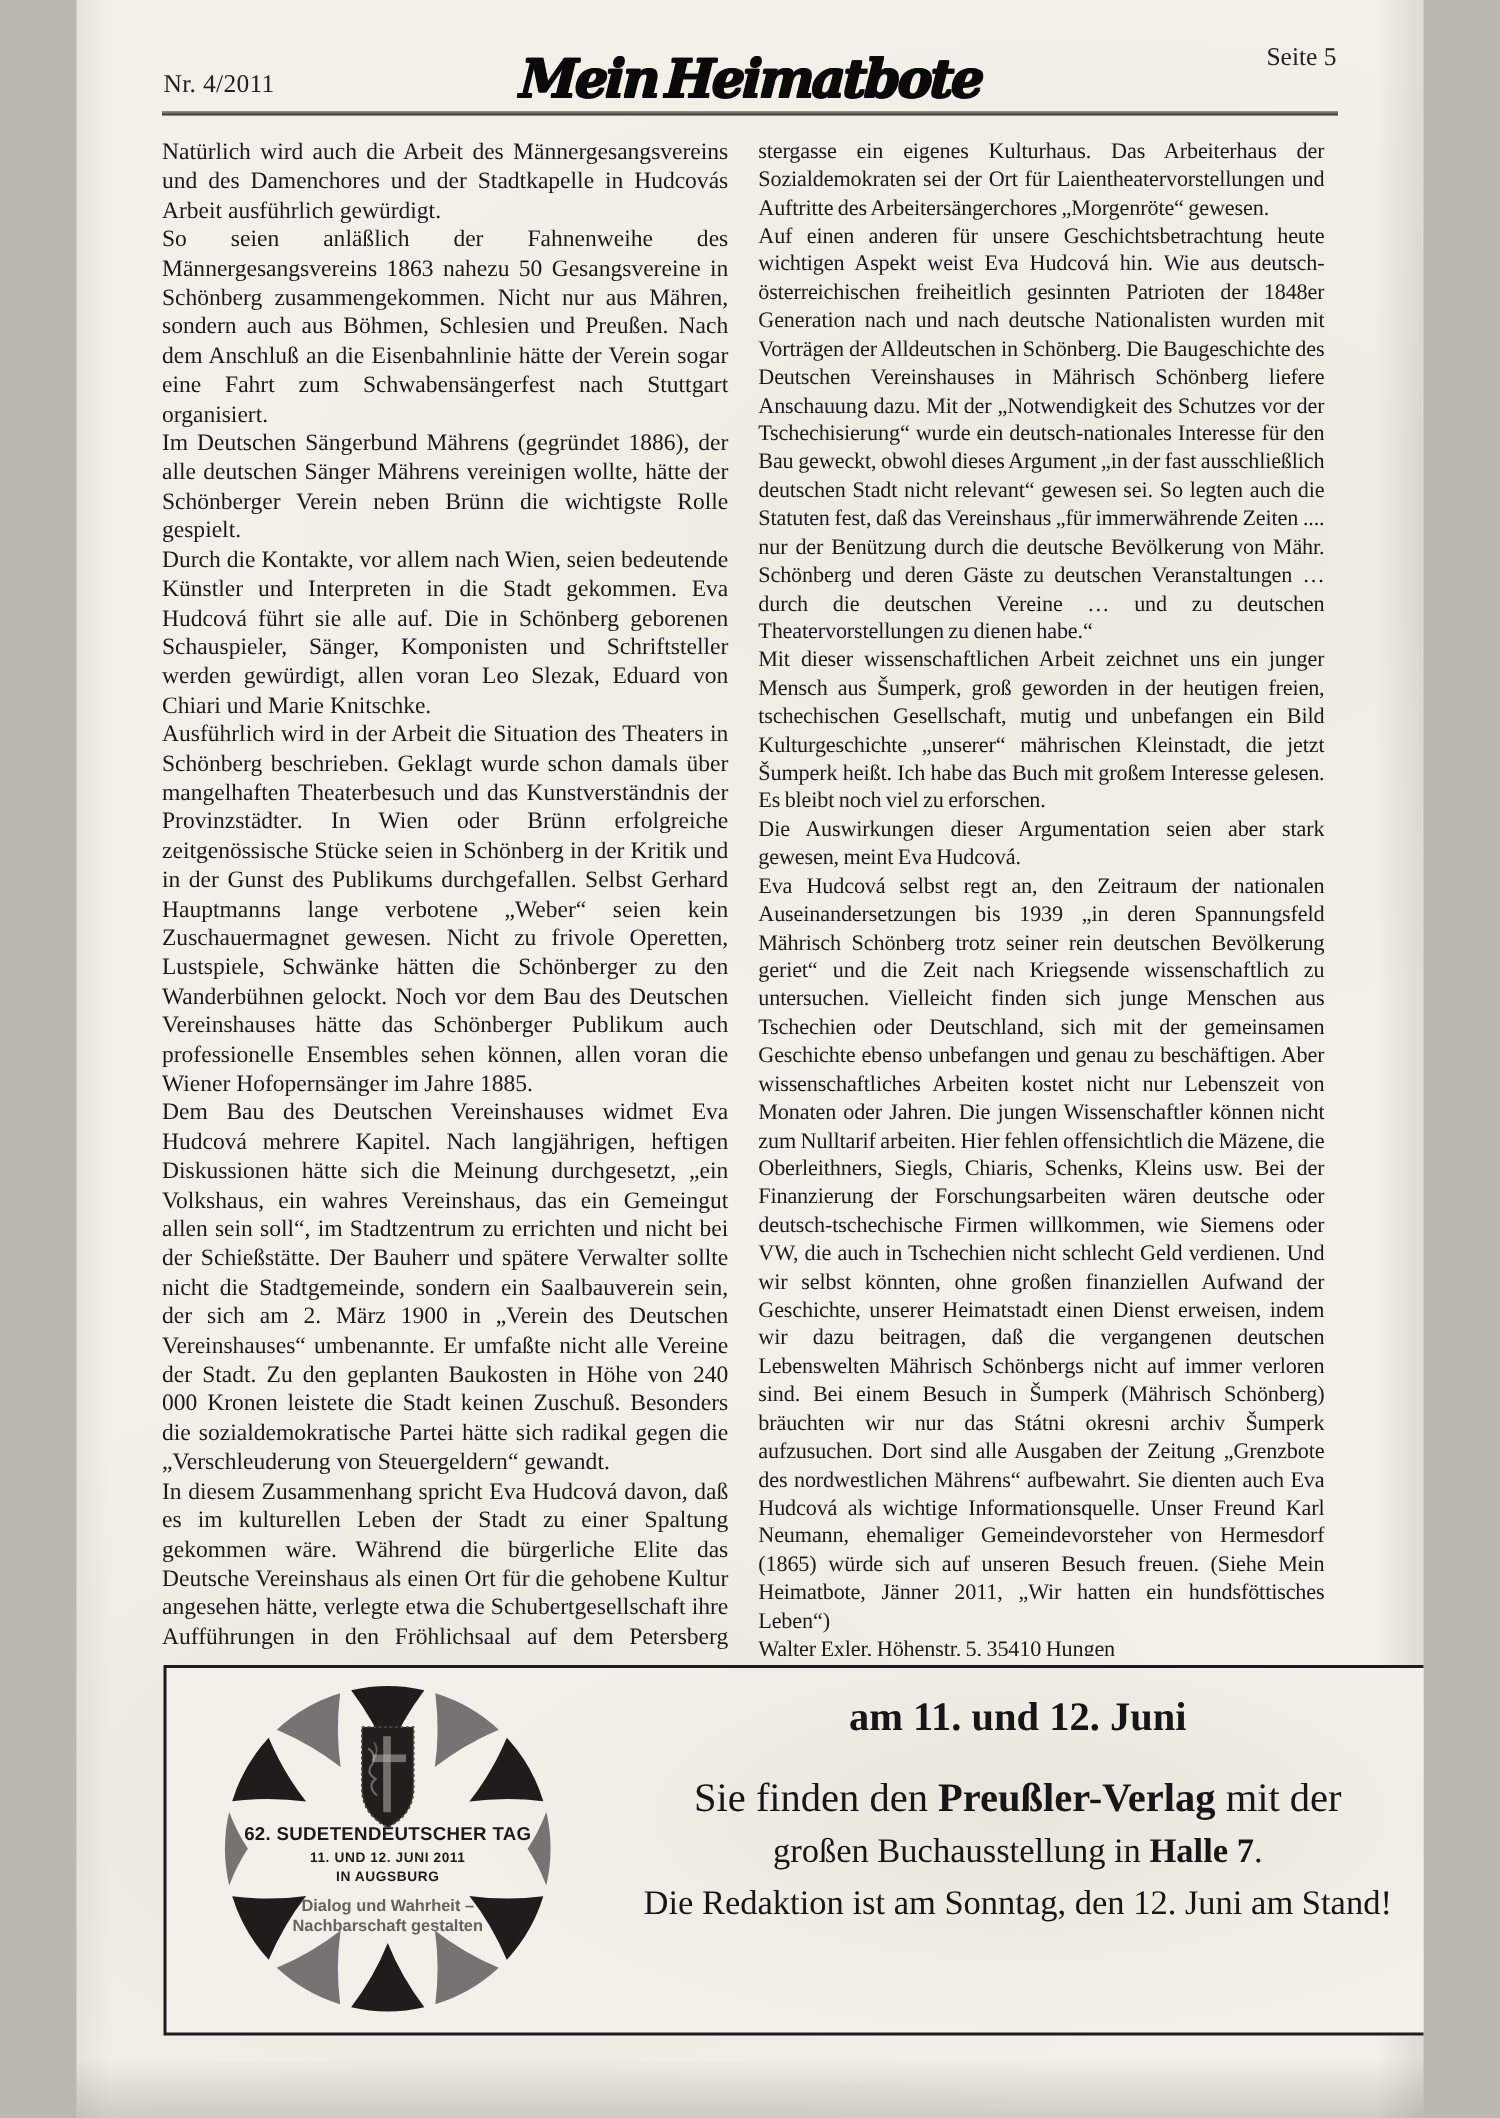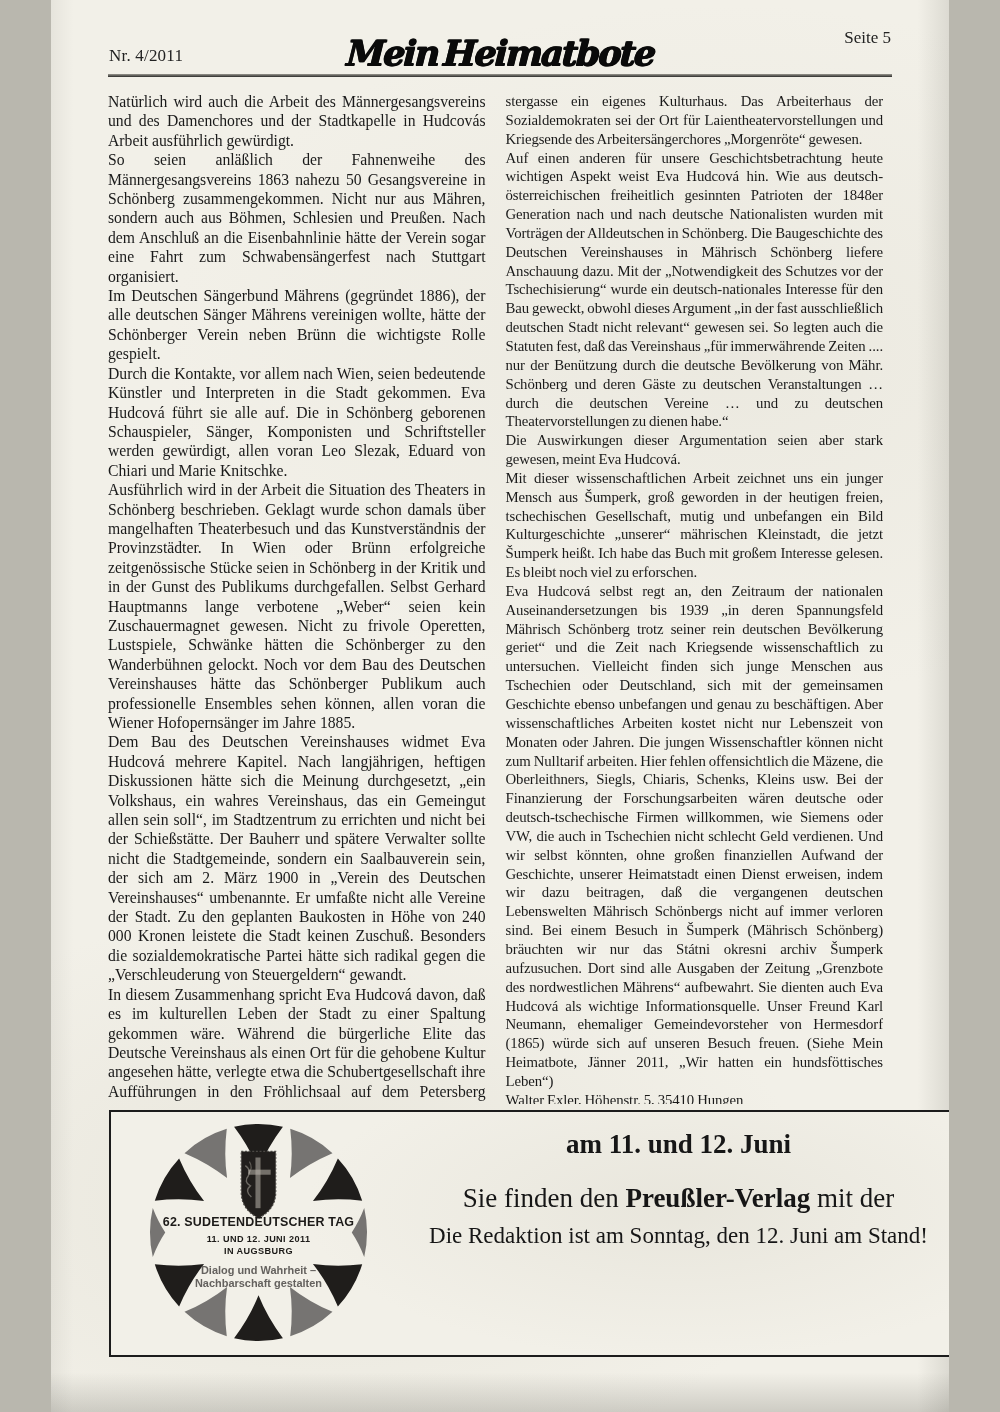--- a/index.html
+++ b/index.html
@@ -92,24 +92,24 @@
       <p>Natürlich wird auch die Arbeit des Männergesangsvereins und des Damenchores und der Stadtkapelle in Hudcovás Arbeit ausführlich gewürdigt.</p>
       <p>So seien anläßlich der Fahnenweihe des Männergesangsvereins 1863 nahezu 50 Gesangsvereine in Schönberg zusammengekommen. Nicht nur aus Mähren, sondern auch aus Böhmen, Schlesien und Preußen. Nach dem Anschluß an die Eisenbahnlinie hätte der Verein sogar eine Fahrt zum Schwabensängerfest nach Stuttgart organisiert.</p>
       <p>Im Deutschen Sängerbund Mährens (gegründet 1886), der alle deutschen Sänger Mährens vereinigen wollte, hätte der Schönberger Verein neben Brünn die wichtigste Rolle gespielt.</p>
       <p>Durch die Kontakte, vor allem nach Wien, seien bedeutende Künstler und Interpreten in die Stadt gekommen. Eva Hudcová führt sie alle auf. Die in Schönberg geborenen Schauspieler, Sänger, Komponisten und Schriftsteller werden gewürdigt, allen voran Leo Slezak, Eduard von Chiari und Marie Knitschke.</p>
       <p>Ausführlich wird in der Arbeit die Situation des Theaters in Schönberg beschrieben. Geklagt wurde schon damals über mangelhaften Theaterbesuch und das Kunstverständnis der Provinzstädter. In Wien oder Brünn erfolgreiche zeitgenössische Stücke seien in Schönberg in der Kritik und in der Gunst des Publikums durchgefallen. Selbst Gerhard Hauptmanns lange verbotene „Weber“ seien kein Zuschauermagnet gewesen. Nicht zu frivole Operetten, Lustspiele, Schwänke hätten die Schönberger zu den Wanderbühnen gelockt. Noch vor dem Bau des Deutschen Vereinshauses hätte das Schönberger Publikum auch professionelle Ensembles sehen können, allen voran die Wiener Hofopernsänger im Jahre 1885.</p>
       <p>Dem Bau des Deutschen Vereinshauses widmet Eva Hudcová mehrere Kapitel. Nach langjährigen, heftigen Diskussionen hätte sich die Meinung durchgesetzt, „ein Volkshaus, ein wahres Vereinshaus, das ein Gemeingut allen sein soll“, im Stadtzentrum zu errichten und nicht bei der Schießstätte. Der Bauherr und spätere Verwalter sollte nicht die Stadtgemeinde, sondern ein Saalbauverein sein, der sich am 2. März 1900 in „Verein des Deutschen Vereinshauses“ umbenannte. Er umfaßte nicht alle Vereine der Stadt. Zu den geplanten Baukosten in Höhe von 240 000 Kronen leistete die Stadt keinen Zuschuß. Besonders die sozialdemokratische Partei hätte sich radikal gegen die „Verschleuderung von Steuergeldern“ gewandt.</p>
       <p>In diesem Zusammenhang spricht Eva Hudcová davon, daß es im kulturellen Leben der Stadt zu einer Spaltung gekommen wäre. Während die bürgerliche Elite das Deutsche Vereinshaus als einen Ort für die gehobene Kultur angesehen hätte, verlegte etwa die Schubertgesellschaft ihre Aufführungen in den Fröhlichsaal auf dem Petersberg (heute: Evaldova). „Hier fanden die Veranstaltungen statt, die eher von niederen Schichten besucht wurden“, schreibt sie. Und auch nicht soviel Eintritt kosteten. Selbst bei der Einweihung des Deutschen Vereinshauses am 26. Dezember 1902 seien viele Plätze leer geblieben. Dagegen sei eine Veranstaltung des Königlich-Städtischen Theaters Olmütz mit 700 Besuchern völlig ausverkauft gewesen. Ein Erfolg, dem in Mährisch Schönberg keine Dauer beschieden war. Mehrere geplante Aufführungen des Olmützer Theater mußten abgesagt werden. Die Schönberger waren wohl ein sehr wechselhaftes Publikum, was den Theaterbesuch im neuen Vereinshaus anging. Der Schuldenabbau der Investitionskosten durch die Einnahmen bereitete den Verantwortlichen große Schwierigkeiten.</p>
 
     </div>
     <div class="col col-right">
-      <p>stergasse ein eigenes Kulturhaus. Das Arbeiterhaus der Sozialdemokraten sei der Ort für Laientheatervorstellungen und Kriegsende des Arbeitersängerchores „Morgenröte“ gewesen.</p>
+      <p>stergasse ein eigenes Kulturhaus. Das Arbeiterhaus der Sozialdemokraten sei der Ort für Laientheatervorstellungen und Auftritte des Arbeitersängerchores „Morgenröte“ gewesen.</p>
       <p>Auf einen anderen für unsere Geschichtsbetrachtung heute wichtigen Aspekt weist Eva Hudcová hin. Wie aus deutsch- österreichischen freiheitlich gesinnten Patrioten der 1848er Generation nach und nach deutsche Nationalisten wurden mit Vorträgen der Alldeutschen in Schönberg. Die Baugeschichte des Deutschen Vereinshauses in Mährisch Schönberg liefere Anschauung dazu. Mit der „Notwendigkeit des Schutzes vor der Tschechisierung“ wurde ein deutsch-nationales Interesse für den Bau geweckt, obwohl dieses Argument „in der fast ausschließlich deutschen Stadt nicht relevant“ gewesen sei. So legten auch die Statuten fest, daß das Vereinshaus „für immerwährende Zeiten .... nur der Benützung durch die deutsche Bevölkerung von Mähr. Schönberg und deren Gäste zu deutschen Veranstaltungen … durch die deutschen Vereine … und zu deutschen Theatervorstellungen zu dienen habe.“</p>
+      <p>Mit dieser wissenschaftlichen Arbeit zeichnet uns ein junger Mensch aus Šumperk, groß geworden in der heutigen freien, tschechischen Gesellschaft, mutig und unbefangen ein Bild Kulturgeschichte „unserer“ mährischen Kleinstadt, die jetzt Šumperk heißt. Ich habe das Buch mit großem Interesse gelesen. Es bleibt noch viel zu erforschen.</p>
       <p>Die Auswirkungen dieser Argumentation seien aber stark gewesen, meint Eva Hudcová.</p>
-      <p>Mit dieser wissenschaftlichen Arbeit zeichnet uns ein junger Mensch aus Šumperk, groß geworden in der heutigen freien, tschechischen Gesellschaft, mutig und unbefangen ein Bild Kulturgeschichte „unserer“ mährischen Kleinstadt, die jetzt Šumperk heißt. Ich habe das Buch mit großem Interesse gelesen. Es bleibt noch viel zu erforschen.</p>
       <p>Eva Hudcová selbst regt an, den Zeitraum der nationalen Auseinandersetzungen bis 1939 „in deren Spannungsfeld Mährisch Schönberg trotz seiner rein deutschen Bevölkerung geriet“ und die Zeit nach Kriegsende wissenschaftlich zu untersuchen. Vielleicht finden sich junge Menschen aus Tschechien oder Deutschland, sich mit der gemeinsamen Geschichte ebenso unbefangen und genau zu beschäftigen. Aber wissenschaftliches Arbeiten kostet nicht nur Lebenszeit von Monaten oder Jahren. Die jungen Wissenschaftler können nicht zum Nulltarif arbeiten. Hier fehlen offensichtlich die Mäzene, die Oberleithners, Siegls, Chiaris, Schenks, Kleins usw. Bei der Finanzierung der Forschungsarbeiten wären deutsche oder deutsch-tschechische Firmen willkommen, wie Siemens oder VW, die auch in Tschechien nicht schlecht Geld verdienen. Und wir selbst könnten, ohne großen finanziellen Aufwand der Geschichte, unserer Heimatstadt einen Dienst erweisen, indem wir dazu beitragen, daß die vergangenen deutschen Lebenswelten Mährisch Schönbergs nicht auf immer verloren sind. Bei einem Besuch in Šumperk (Mährisch Schönberg) bräuchten wir nur das Státni okresni archiv Šumperk aufzusuchen. Dort sind alle Ausgaben der Zeitung „Grenzbote des nordwestlichen Mährens“ aufbewahrt. Sie dienten auch Eva Hudcová als wichtige Informationsquelle. Unser Freund Karl Neumann, ehemaliger Gemeindevorsteher von Hermesdorf (1865) würde sich auf unseren Besuch freuen. (Siehe Mein Heimatbote, Jänner 2011, „Wir hatten ein hundsföttisches Leben“)</p>
       <p class="signature">Walter Exler, Höhenstr. 5, 35410 Hungen</p>
       <p class="ref mt">Eva Hudcová. Der Bürger und sein Theater in einer mährischen Kleinstadt.</p>
       <p class="ref">Aus der Kulturgeschichte von Mährisch Schönberg, Olomouc 2005.</p>
       <p class="ref mt">Band 10 der Beiträge zur deutschmährischen Literatur.</p>
       <p class="ref">Herausgegeben von Ingeborg Fialová-Fürst und Jörg Krappmann.</p>
     </div>
   </main>
 
   <section class="ad-box">
@@ -138,17 +138,18 @@
       <text class="logo-line1" x="110" y="104" text-anchor="middle">62. SUDETENDEUTSCHER TAG</text>
       <text class="logo-line2" x="110" y="119" text-anchor="middle">11. UND 12. JUNI 2011</text>
       <text class="logo-line2" x="110" y="131" text-anchor="middle">IN AUGSBURG</text>
       <text class="logo-motto" x="110" y="151" text-anchor="middle">Dialog und Wahrheit –</text>
       <text class="logo-motto" x="110" y="164" text-anchor="middle">Nachbarschaft gestalten</text>
     </svg>
 
     <div class="ad-text">
       <p class="ad-h2">am 11. und 12. Juni</p>
       <p class="ad-b1"><span>Sie finden den </span><b>Preußler-Verlag</b><span> mit der</span></p>
+      <p class="ad-b2"><span>großen Buchausstellung in </span><b>Halle 7</b><span>.</span></p>
       <p class="ad-b3">Die Redaktion ist am Sonntag, den 12. Juni am Stand!</p>
     </div>
   </section>
 
 </div>
 
 </body></html>

